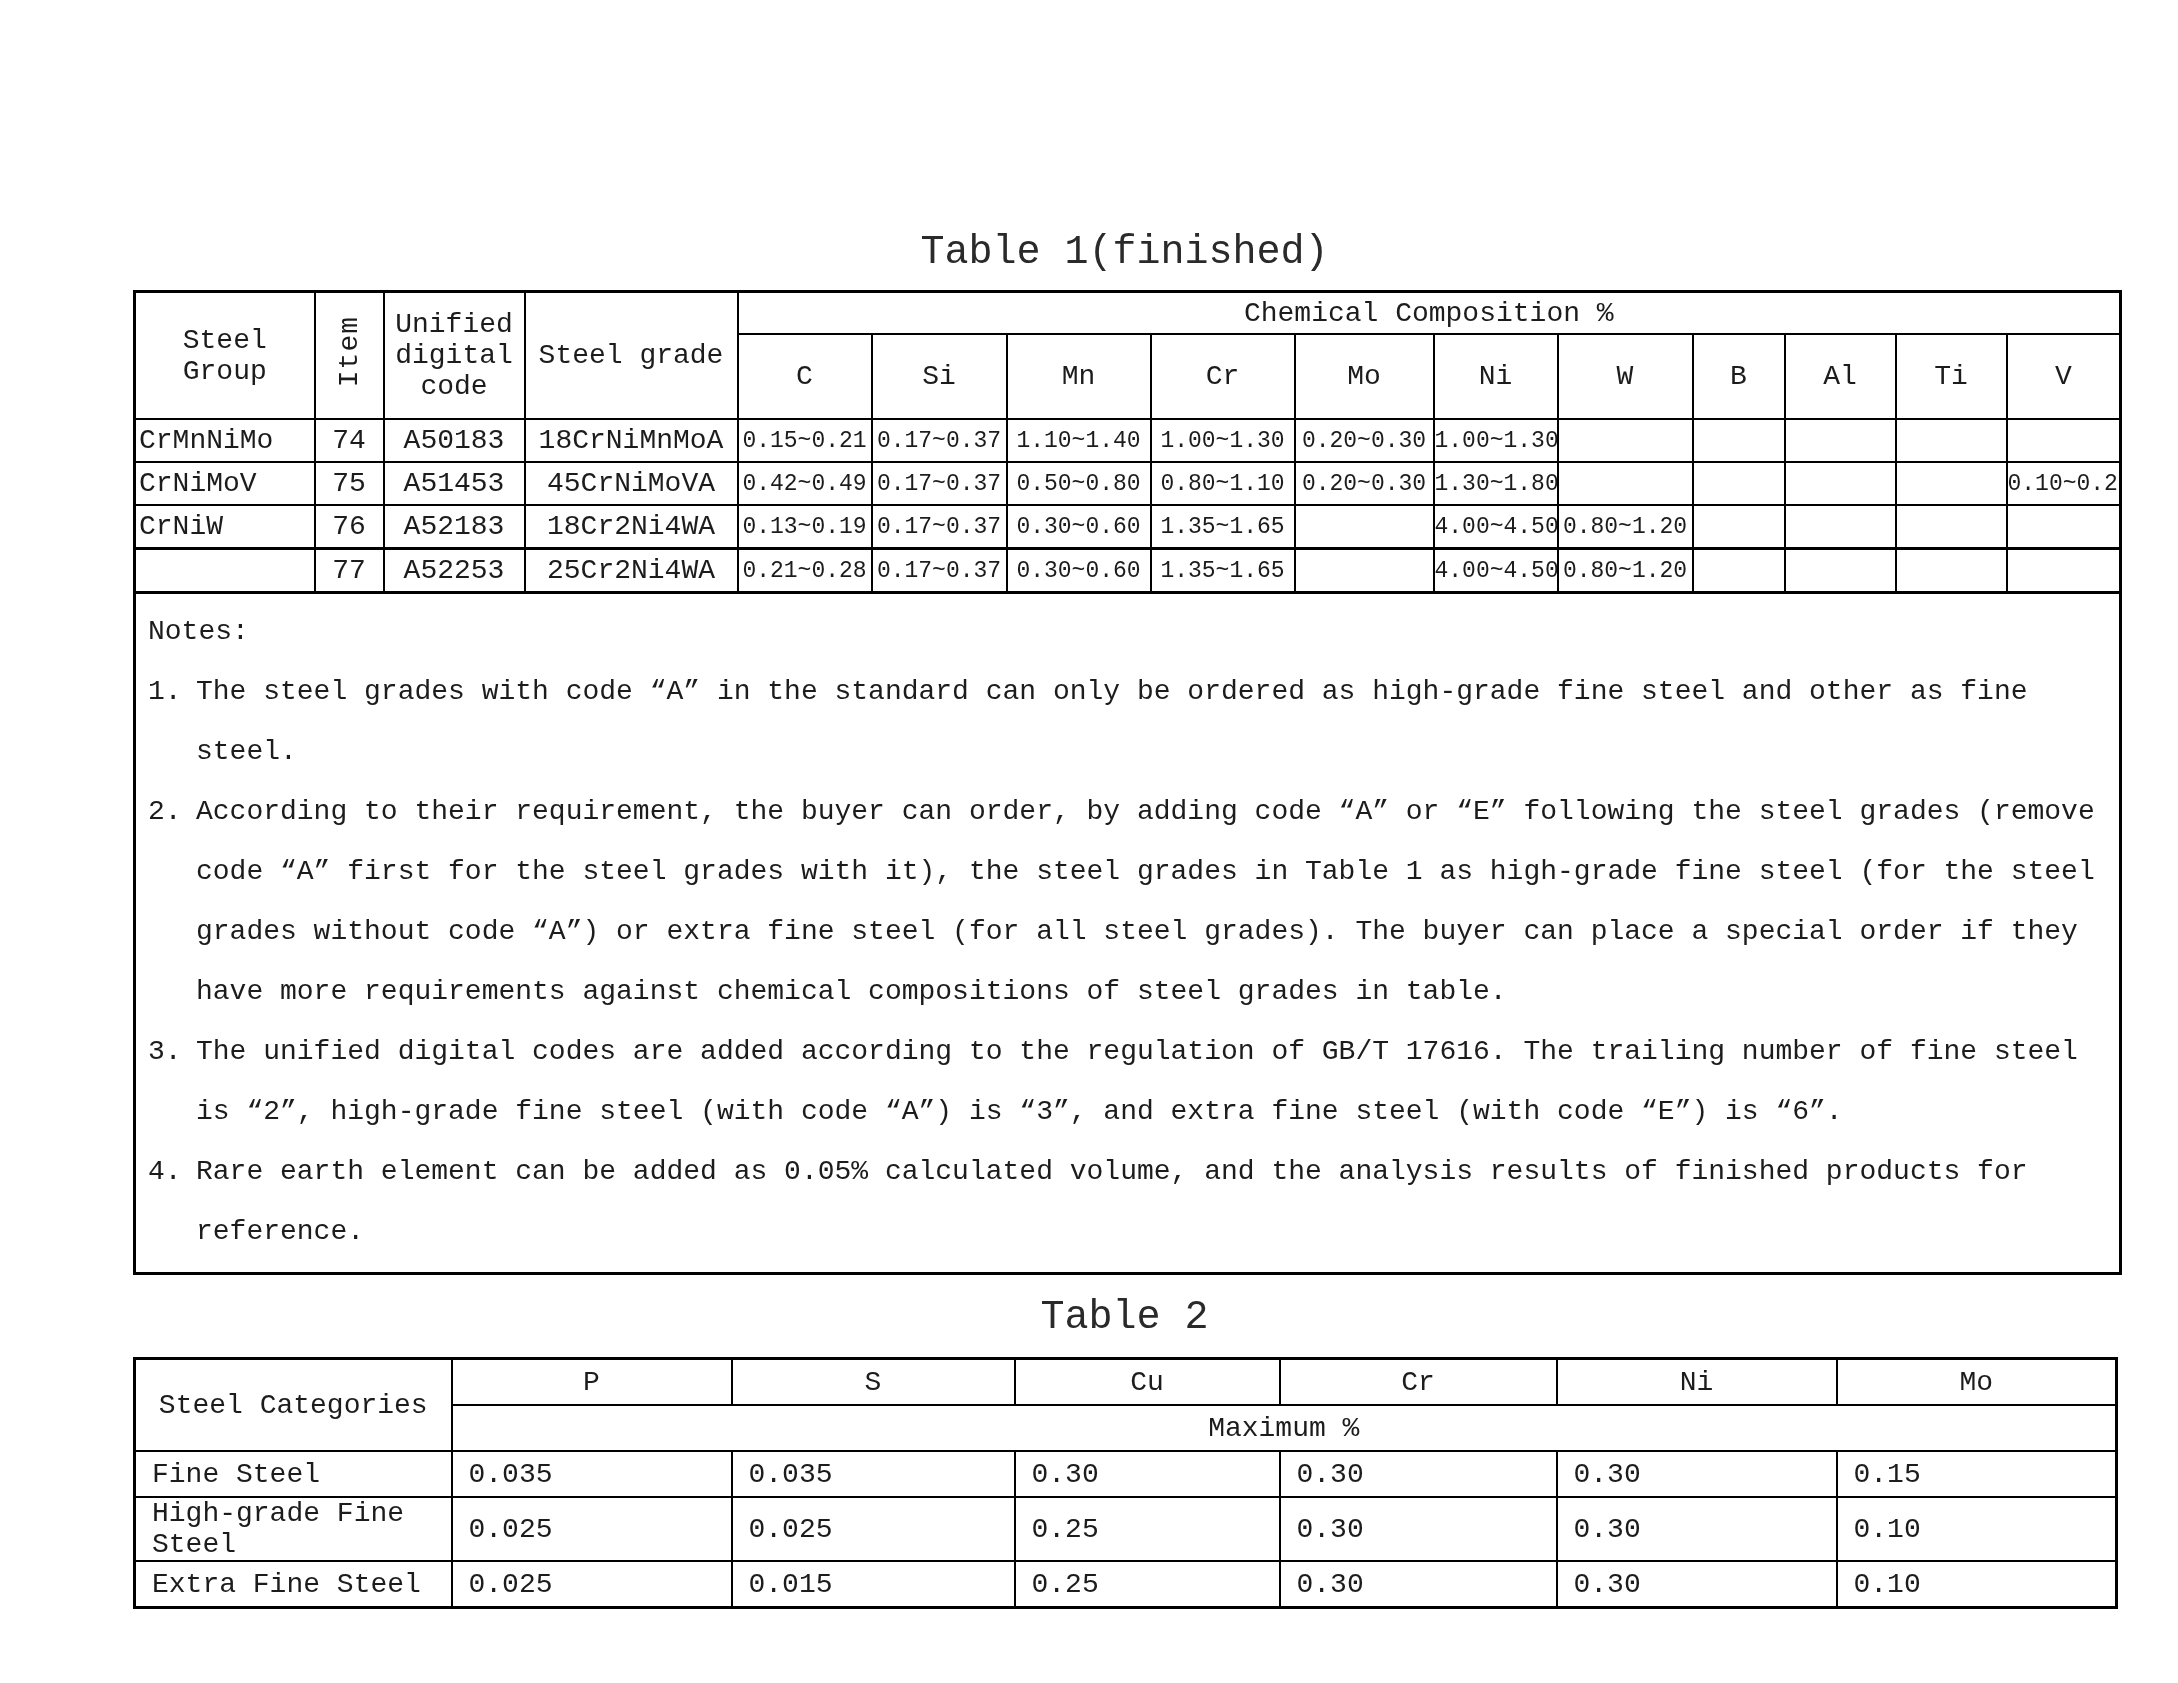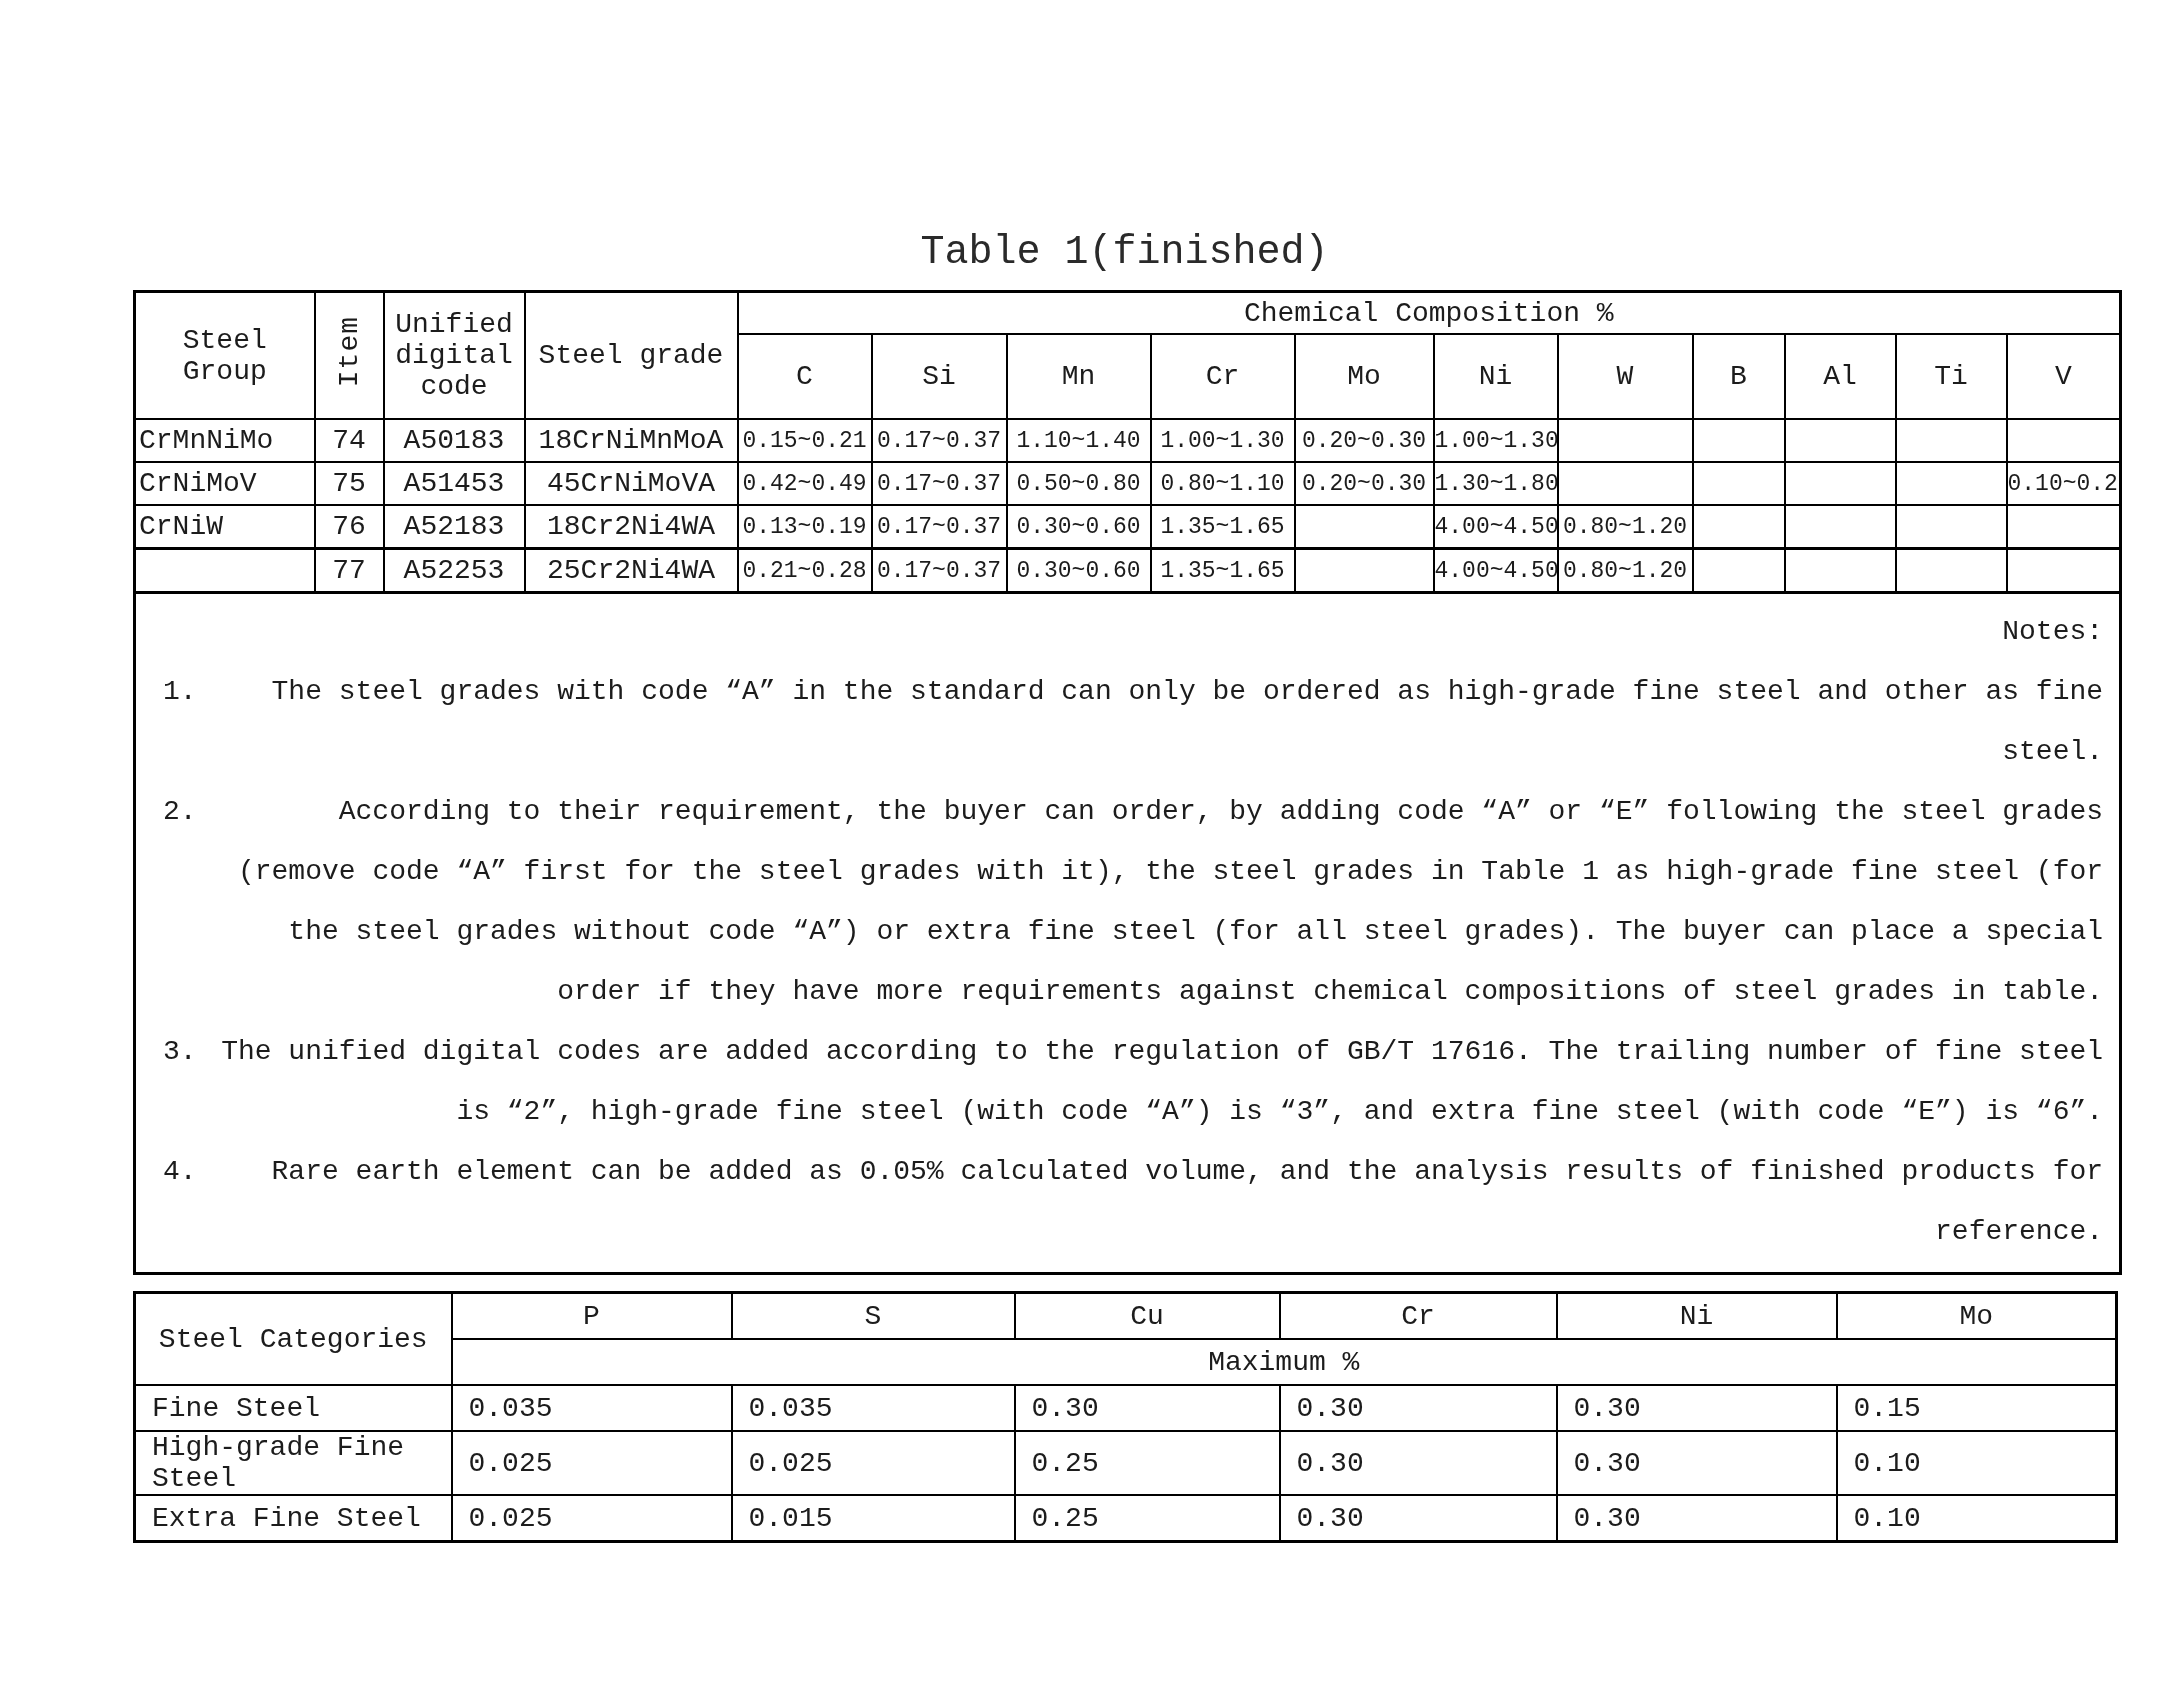--- a/index.html
+++ b/index.html
@@ -18,21 +18,21 @@
   table.t1 th,table.t1 td,table.t2 th,table.t2 td{font-size:28px;}
 
   .t1 .hrow1 th{height:40px;}
   .t1 .hrow2 th{height:83px;}
   .t1 .drow td{height:41px;text-align:center;}
   .t1 .drow .val{font-size:23px;}
   .t1 .drow .group{text-align:left;padding-left:3px;}
   .t1 .row77 td{border-top-width:3px;}
   .vertical-text{display:inline-block;writing-mode:vertical-rl;transform:rotate(180deg);letter-spacing:1px;}
 
-  .notes-cell{border-top-width:3px;vertical-align:top;padding:8px 16px 10px 27px;text-align:right;}
+  .notes-cell{border-top-width:3px;vertical-align:top;padding:8px 16px 10px 12px;text-align:left;}
   .notes-inner{font-size:28px;line-height:60px;color:#1c1c1c;}
   .note-item{position:relative;padding-left:48px;}
   .note-num{position:absolute;left:0;top:0;}
 
   .t2 .hrow1 th{height:44px;}
   .t2 .hrow2 td{height:44px;text-align:center;}
   .t2 .drow td{height:44px;text-align:left;padding-left:16px;}
   .t2 .cat-head{text-align:center;}
 </style>
 </head>
@@ -174,20 +174,21 @@
               <div class="note-item">
                 <span class="note-num">4.</span>
                 <span>Rare earth element can be added as 0.05% calculated volume, and the analysis results of finished products for reference.</span>
               </div>
             </div>
           </td>
         </tr>
       </tbody>
     </table>
 
+    <div class="doc-title2">Table 2</div>
 
     <table class="t2">
       <colgroup>
         <col style="width:317px">
           <col style="width:280px">
           <col style="width:283px">
           <col style="width:265px">
         <col style="width:277px">
           <col style="width:280px">
           <col style="width:280px">

